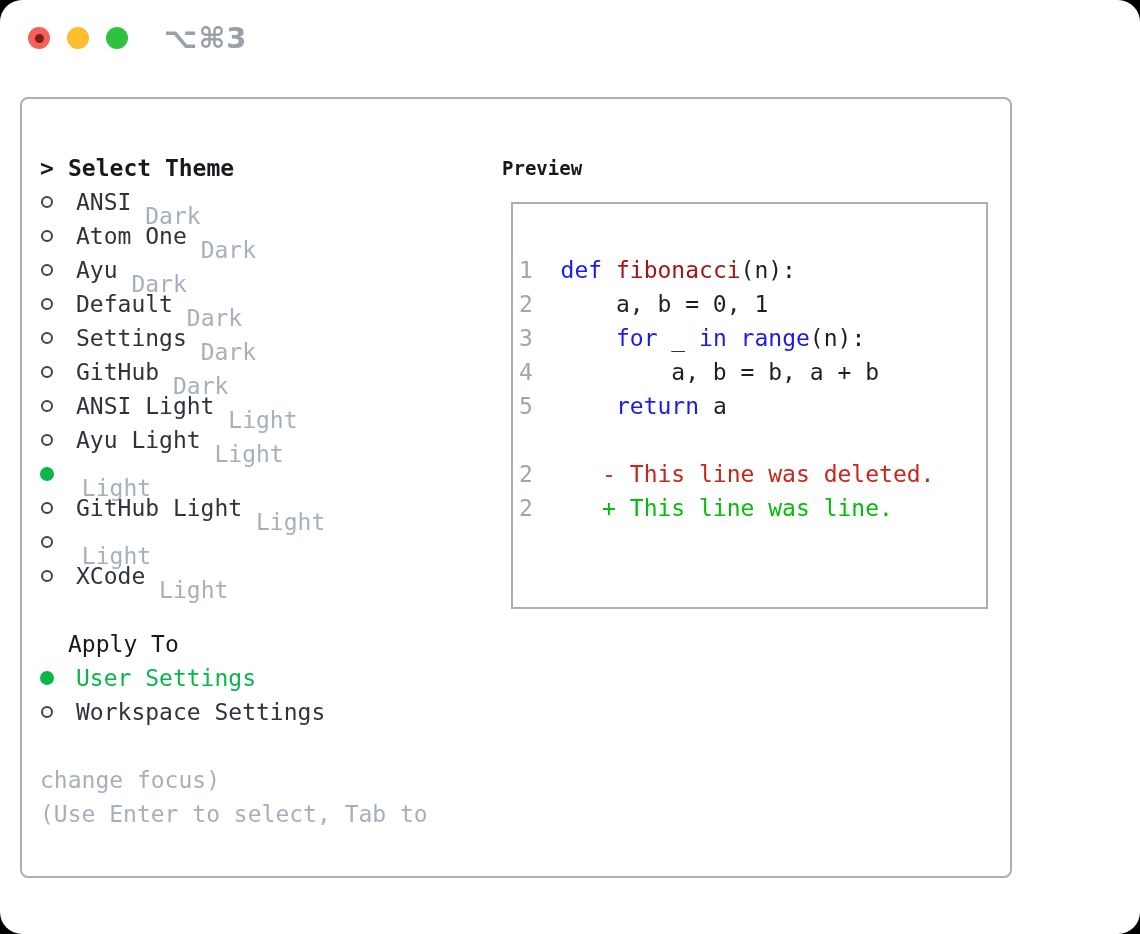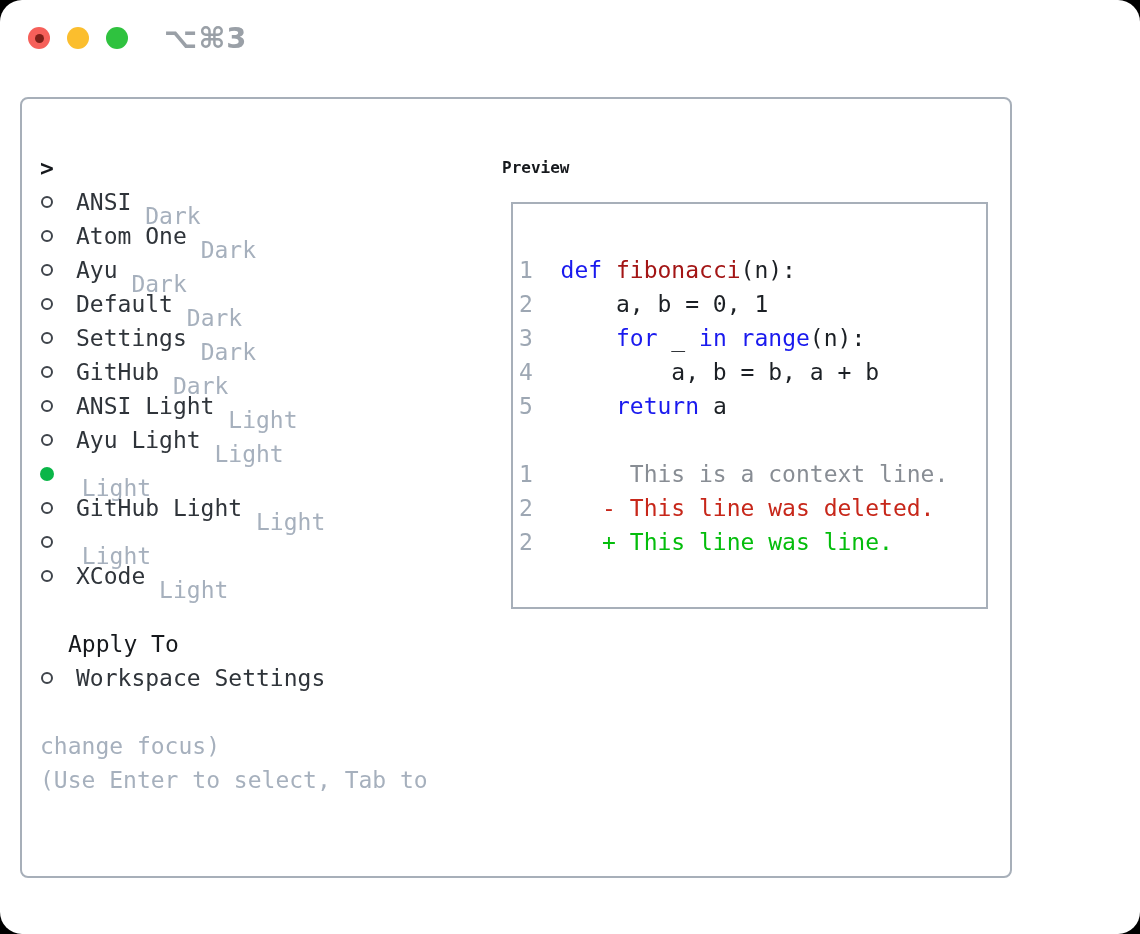--- a/index.html
+++ b/index.html
@@ -52,21 +52,21 @@
   }
   .item-name { color:var(--item-text);margin-left:8px; }
   .item-variant { color:var(--muted-gray);margin-top:27px; }
   .theme-item.selected .item-name { color:var(--accent-green); }
 
   .hint-line { color:var(--muted-gray); }
 
   
   .preview-title {
     position:absolute; left:480px; top:52px; height:34px; line-height:34px;
-    font-size:16px; font-weight:bold; color:var(--text-dark);
+    font-size:19px; font-weight:bold; color:var(--text-dark);
   }
   .preview-box {
     position:absolute; left:489px; top:103px; width:477px; height:407px;
     border:2px solid var(--border-gray); background:#fff; overflow:hidden;
   }
   .code-wrap { padding:49px 16px 0 6px; font-size:23px; }
   .code-row { height:34px; line-height:34px; white-space:pre; }
   .ln { color:var(--line-number-gray); }
   .seg-plain    { color:#1c2025; }
   .seg-keyword  { color:var(--keyword-blue); }
@@ -87,20 +87,21 @@
     <span class="light yellow"></span>
     <span class="light green"></span>
     <span class="win-title">⌥⌘3</span>
   </div>
 
   <div class="panel">
 
     <div class="left-col">
       <div class="row">
         <span class="icon-cell cursor-glyph">&gt;</span>
+        <span class="header-text">Select Theme</span>
       </div>
 
       <div id="theme-items">
           <div class="row theme-item">
     <span class="icon-cell">
       <span class="radio radio-outline"></span>
     </span>
     <span class="item-name">ANSI</span><span class="item-variant"> Dark</span>
   </div>
           <div class="row theme-item">
@@ -172,20 +173,26 @@
         </div>
 
       <div class="row spacer"></div>
 
       <div class="row">
         <span class="icon-cell"></span>
         <span class="apply-header">Apply To</span>
       </div>
 
       <div id="apply-options">
+          <div class="row theme-item selected">
+    <span class="icon-cell">
+      <span class="radio radio-filled"></span>
+    </span>
+    <span class="item-name">User Settings</span><span class="item-variant"></span>
+  </div>
           <div class="row theme-item">
     <span class="icon-cell">
       <span class="radio radio-outline"></span>
     </span>
     <span class="item-name">Workspace Settings</span><span class="item-variant"></span>
   </div>
         </div>
 
       <div class="row spacer"></div>
 
@@ -196,20 +203,19 @@
     <div class="preview-title">Preview</div>
 
     <div class="preview-box">
       <div class="code-wrap" id="code-lines">
           <div class="code-row"><span class="ln">1  </span><span class="seg-keyword">def</span><span class="seg-plain"> </span><span class="seg-function">fibonacci</span><span class="seg-plain">(n):</span></div>
           <div class="code-row"><span class="ln">2  </span><span class="seg-plain">    a, b = 0, 1</span></div>
           <div class="code-row"><span class="ln">3  </span><span class="seg-plain">    </span><span class="seg-keyword">for</span><span class="seg-plain"> _ </span><span class="seg-keyword">in</span><span class="seg-plain"> </span><span class="seg-keyword">range</span><span class="seg-plain">(n):</span></div>
           <div class="code-row"><span class="ln">4  </span><span class="seg-plain">        a, b = b, a + b</span></div>
           <div class="code-row"><span class="ln">5  </span><span class="seg-plain">    </span><span class="seg-keyword">return</span><span class="seg-plain"> a</span></div>
           <div class="code-row"><span class="ln">   </span></div>
-          <div class="code-row"><span class="ln">1  </span><span class="seg-context">     This is a context line.</span></div>
           <div class="code-row"><span class="ln">2  </span><span class="seg-deleted">   - This line was deleted.</span></div>
           <div class="code-row"><span class="ln">2  </span><span class="seg-added">   + This line was line.</span></div>
         </div>
     </div>
 
   </div>
 </div>
 
 </body></html>

